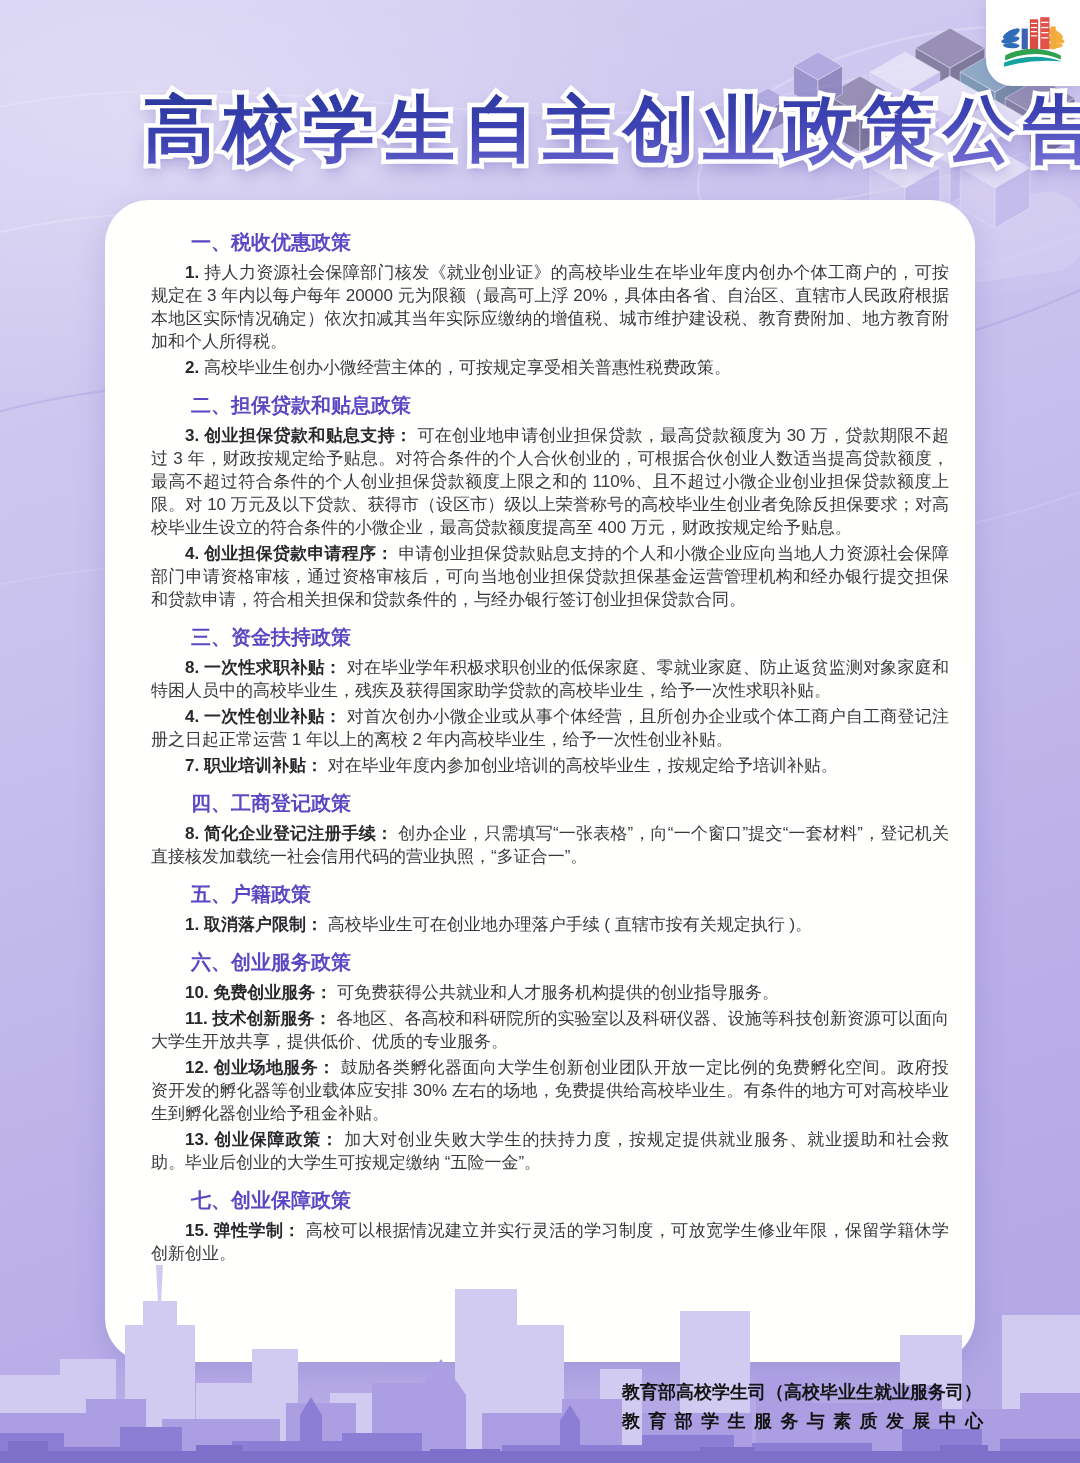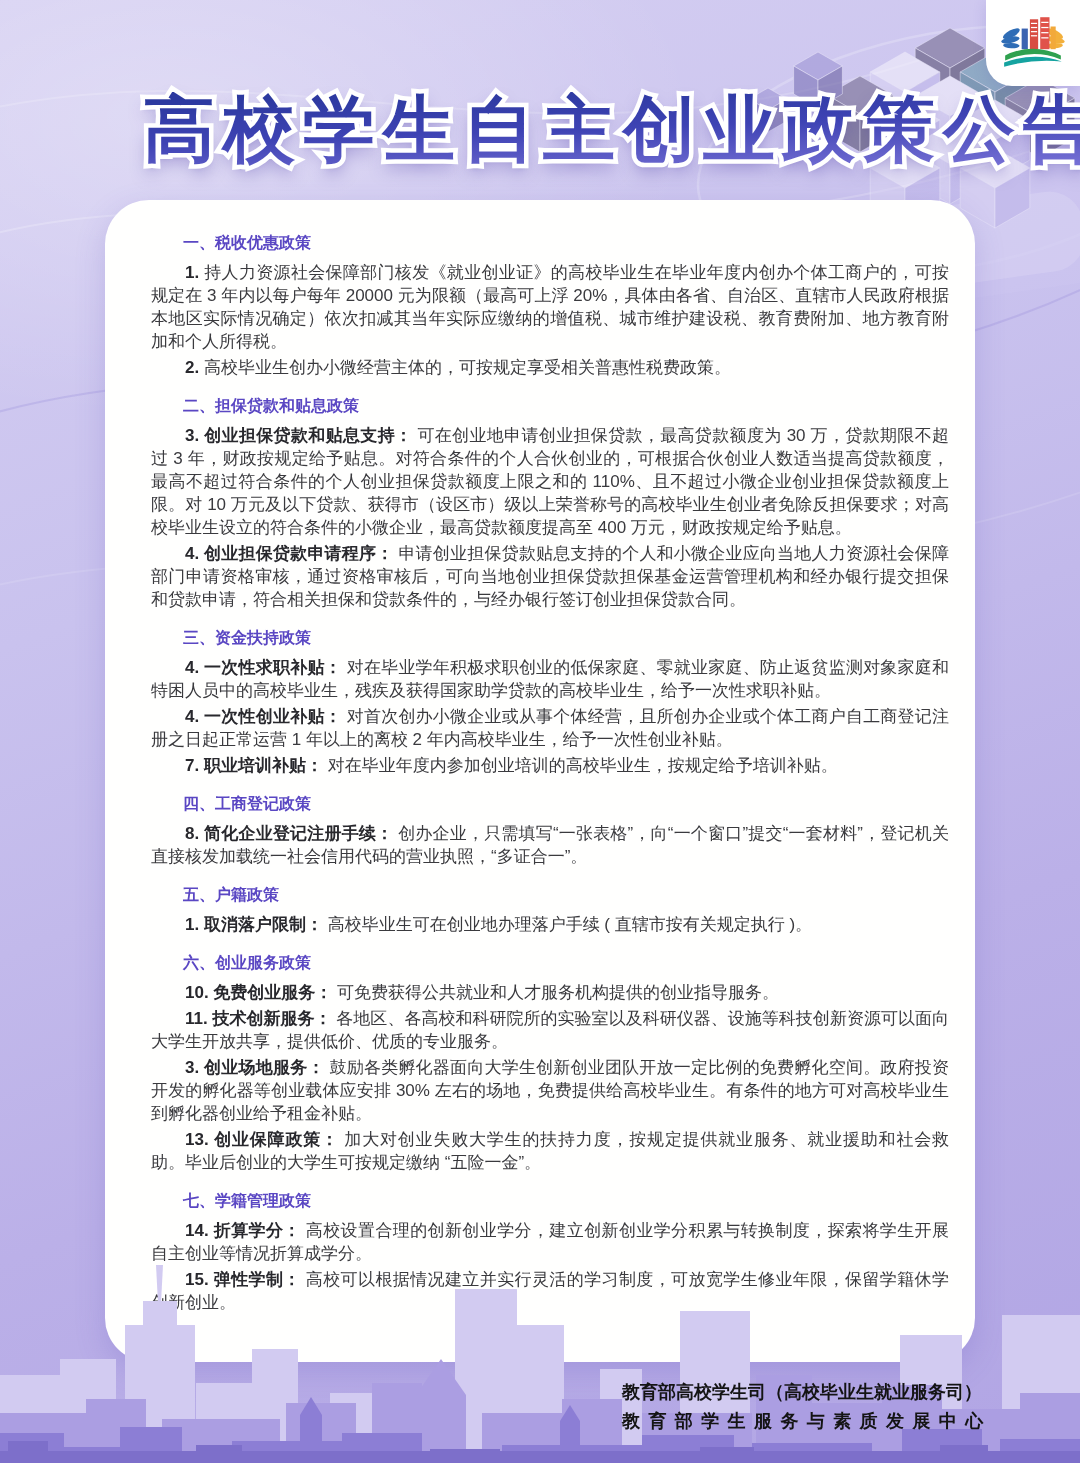--- a/index.html
+++ b/index.html
@@ -40,21 +40,21 @@
     }
   }
 
   .card{
     position:absolute; left:105px; top:200px; width:870px; height:1162px;
     background:#fffffe; border-radius:44px; overflow:hidden;
     box-shadow:0 10px 30px rgba(96,82,185,.22);
     padding:26px 26px 30px 46px; box-sizing:border-box;
   }
   .section-heading{
-    font-size:16px; line-height:29px; font-weight:800; color:#5a47c3;
+    font-size:20px; line-height:29px; font-weight:800; color:#5a47c3;
     text-indent:2em; margin:12px 0 4px;
   }
   .section-heading:first-child{margin-top:2px;}
   .policy-item{
     font-size:17px; line-height:23px; color:#3a3a3e;
     text-indent:2em; text-align:justify; margin:3px 0;
   }
   .policy-item b{color:#28282d; font-weight:700;}
 
   .skyline{position:absolute; left:0; bottom:0; width:1080px; height:200px; pointer-events:none;}
@@ -173,34 +173,33 @@
 
   <div class="card">
     <div id="sections">
         <div class="section-heading">一、税收优惠政策</div>
         <p class="policy-item"><b>1.</b> 持人力资源社会保障部门核发《就业创业证》的高校毕业生在毕业年度内创办个体工商户的，可按规定在 3 年内以每户每年 20000 元为限额（最高可上浮 20%，具体由各省、自治区、直辖市人民政府根据本地区实际情况确定）依次扣减其当年实际应缴纳的增值税、城市维护建设税、教育费附加、地方教育附加和个人所得税。</p>
         <p class="policy-item"><b>2.</b> 高校毕业生创办小微经营主体的，可按规定享受相关普惠性税费政策。</p>
         <div class="section-heading">二、担保贷款和贴息政策</div>
         <p class="policy-item"><b>3. 创业担保贷款和贴息支持：</b> 可在创业地申请创业担保贷款，最高贷款额度为 30 万，贷款期限不超过 3 年，财政按规定给予贴息。对符合条件的个人合伙创业的，可根据合伙创业人数适当提高贷款额度，最高不超过符合条件的个人创业担保贷款额度上限之和的 110%、且不超过小微企业创业担保贷款额度上限。对 10 万元及以下贷款、获得市（设区市）级以上荣誉称号的高校毕业生创业者免除反担保要求；对高校毕业生设立的符合条件的小微企业，最高贷款额度提高至 400 万元，财政按规定给予贴息。</p>
         <p class="policy-item"><b>4. 创业担保贷款申请程序：</b> 申请创业担保贷款贴息支持的个人和小微企业应向当地人力资源社会保障部门申请资格审核，通过资格审核后，可向当地创业担保贷款担保基金运营管理机构和经办银行提交担保和贷款申请，符合相关担保和贷款条件的，与经办银行签订创业担保贷款合同。</p>
         <div class="section-heading">三、资金扶持政策</div>
-        <p class="policy-item"><b>4. 一次性求职补贴：</b> 对在毕业学年积极求职创业的低保家庭、零就业家庭、防止返贫监测对象家庭和特困人员中的高校毕业生，残疾及获得国家助学贷款的高校毕业生，给予一次性求职补贴。</p>
+        <p class="policy-item"><b>8. 一次性求职补贴：</b> 对在毕业学年积极求职创业的低保家庭、零就业家庭、防止返贫监测对象家庭和特困人员中的高校毕业生，残疾及获得国家助学贷款的高校毕业生，给予一次性求职补贴。</p>
         <p class="policy-item"><b>4. 一次性创业补贴：</b> 对首次创办小微企业或从事个体经营，且所创办企业或个体工商户自工商登记注册之日起正常运营 1 年以上的离校 2 年内高校毕业生，给予一次性创业补贴。</p>
         <p class="policy-item"><b>7. 职业培训补贴：</b> 对在毕业年度内参加创业培训的高校毕业生，按规定给予培训补贴。</p>
         <div class="section-heading">四、工商登记政策</div>
         <p class="policy-item"><b>8. 简化企业登记注册手续：</b> 创办企业，只需填写“一张表格”，向“一个窗口”提交“一套材料”，登记机关直接核发加载统一社会信用代码的营业执照，“多证合一”。</p>
         <div class="section-heading">五、户籍政策</div>
         <p class="policy-item"><b>1. 取消落户限制：</b> 高校毕业生可在创业地办理落户手续 ( 直辖市按有关规定执行 )。</p>
         <div class="section-heading">六、创业服务政策</div>
         <p class="policy-item"><b>10. 免费创业服务：</b> 可免费获得公共就业和人才服务机构提供的创业指导服务。</p>
         <p class="policy-item"><b>11. 技术创新服务：</b> 各地区、各高校和科研院所的实验室以及科研仪器、设施等科技创新资源可以面向大学生开放共享，提供低价、优质的专业服务。</p>
-        <p class="policy-item"><b>3. 创业场地服务：</b> 鼓励各类孵化器面向大学生创新创业团队开放一定比例的免费孵化空间。政府投资开发的孵化器等创业载体应安排 30% 左右的场地，免费提供给高校毕业生。有条件的地方可对高校毕业生到孵化器创业给予租金补贴。</p>
+        <p class="policy-item"><b>12. 创业场地服务：</b> 鼓励各类孵化器面向大学生创新创业团队开放一定比例的免费孵化空间。政府投资开发的孵化器等创业载体应安排 30% 左右的场地，免费提供给高校毕业生。有条件的地方可对高校毕业生到孵化器创业给予租金补贴。</p>
         <p class="policy-item"><b>13. 创业保障政策：</b> 加大对创业失败大学生的扶持力度，按规定提供就业服务、就业援助和社会救助。毕业后创业的大学生可按规定缴纳 “五险一金”。</p>
-        <div class="section-heading">七、学籍管理政策</div>
-        <p class="policy-item"><b>14. 折算学分：</b> 高校设置合理的创新创业学分，建立创新创业学分积累与转换制度，探索将学生开展自主创业等情况折算成学分。</p>
+        <div class="section-heading">七、创业保障政策</div>
         <p class="policy-item"><b>15. 弹性学制：</b> 高校可以根据情况建立并实行灵活的学习制度，可放宽学生修业年限，保留学籍休学创新创业。</p>
       </div>
   </div>
 
   <svg class="skyline" viewBox="0 0 1080 200" preserveAspectRatio="none">
     <g fill="#d2cbf1">
       <rect x="0" y="112" width="70" height="88"></rect>
       <rect x="60" y="96" width="56" height="104"></rect>
       <rect x="125" y="62" width="70" height="138"></rect>
       <rect x="143" y="38" width="34" height="26"></rect>

